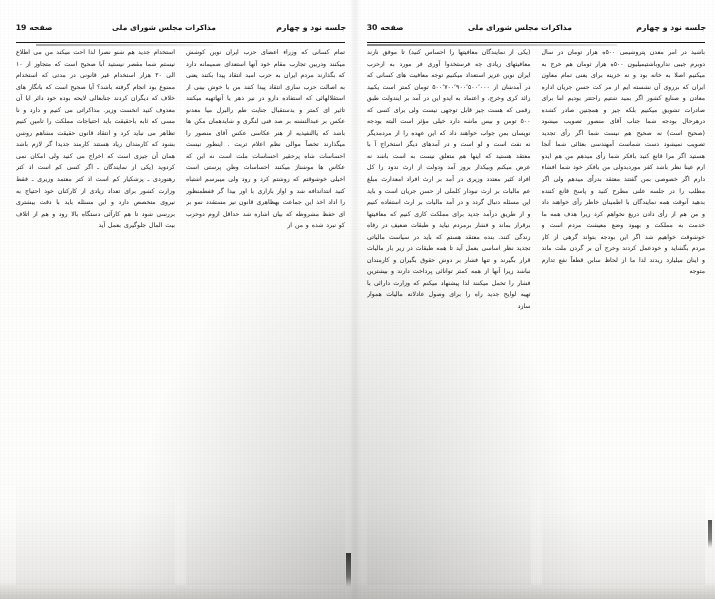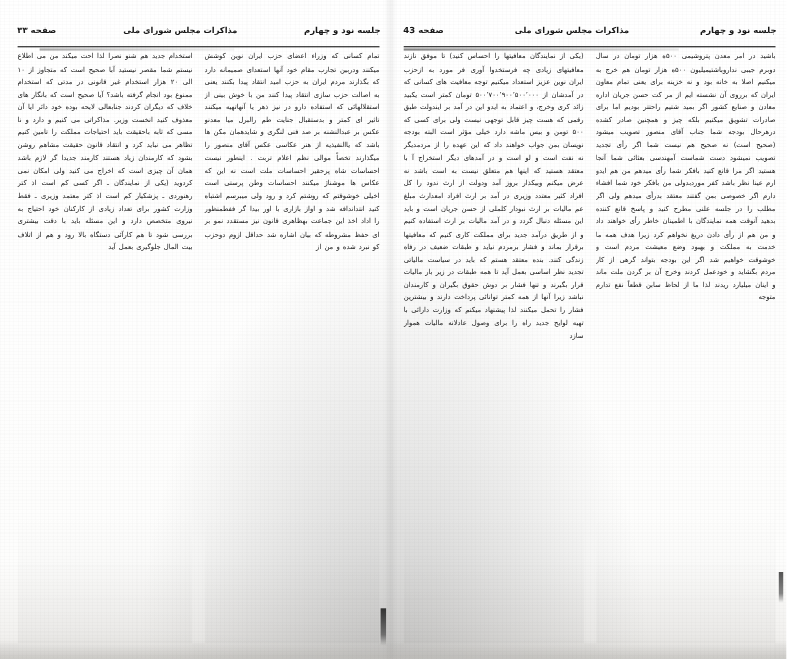--- a/index.html
+++ b/index.html
@@ -110,21 +110,21 @@
 <body>
 
 <div id="scan-sheet">
 
   <div class="page" id="page-right">
     <div class="page-inner">
 
       <div class="running-head">
         <span class="rh-item">جلسه نود و چهارم</span>
         <span class="rh-item rh-center">مذاکرات مجلس شورای ملی</span>
-        <span class="rh-item">صفحه 43</span>
+        <span class="rh-item">صفحه 30</span>
       </div>
       <div class="head-rule"></div>
 
       <div class="columns">
         <div class="col">
           <div class="body-text">(یکی از نمایندگان معافیتها را احساس کنید) تا موفق نازند معافیتهای زیادی چه فرستخدوا آوری فر مورد به ازحزب ایران نوین عزیز استعداد میکنیم توجه معافیت های کسانی که در آمدشان از ۵۰۰٬۷۰۰٬۹۰۰٬۵۰۰٬۰۰۰ تومان کمتر است یکبید زائد کری وخرج، و اعتماد به ایدو این در آمد بر ایندولت طبق رقمی که هست چیز قابل توجهی نیست ولی برای کسی که ۵۰۰ تومن و بیس ماشه دارد خیلی مؤثر است البته بودجه نویسان بمن جواب خواهند داد که این عهده را از مردمدیگر نه نفت است و لو است و در آمدهای دیگر استخراج آ با معتقد هستید که اینها هم متعلق نیست به است باشد نه عرض میکنم وبیکذار بروز آمد ودولت از ارث ندود را کل افراد کثیر معتدد وزیری در آمد بر ارث افراد امعدارث مبلغ عم مالیات بر ارث نبودار کلملی از حسن جریان است و باید این مسئله دنبال گردد و در آمد مالیات بر ارث استفاده کنیم و از طریق درآمد جدید برای مملکت کاری کنیم که معافیتها برقرار بماند و فشار برمردم نیاید و طبقات ضعیف در رفاه زندگی کنند. بنده معتقد هستم که باید در سیاست مالیاتی تجدید نظر اساسی بعمل آید تا همه طبقات در زیر بار مالیات قرار بگیرند و تنها فشار بر دوش حقوق بگیران و کارمندان نباشد زیرا آنها از همه کمتر توانائی پرداخت دارند و بیشترین فشار را تحمل میکنند لذا پیشنهاد میکنم که وزارت دارائی با تهیه لوایح جدید راه را برای وصول عادلانه مالیات هموار سازد</div>
         </div>
         <div class="col">
           <div class="body-text">باشید در امر معدن پتروشیمی ۵۰۰ه هزار تومان در سال دوبرم جیبی نداروباشتیمیلیون ۵۰۰ه هزار تومان هم خرج به میکنیم اصلا به خانه بود و نه خزینه برای یعنی تمام معاون ایران که برروی آن نشسته ایم از مر کت حسن جریان اداره معادن و صنایع کشور اگر بمید شتیم راحتتر بودیم اما برای صادرات تشویق میکنیم بلکه چیز و همچنین صادر کشده درهرحال بودجه شما جناب آقای منصور تصویب میشود (صحیح است) نه صحیح هم نیست شما اگر رأی تجدید تصویب نمیشود دست شماست آمهندسی بعثائی شما آنجا هستید اگر مرا قانع کنید بافکر شما رأی میدهم من هم ایدو ارم عینا نظر باشد کفر موردبدولی من بافکر خود شما افشاء دارم اگر خصوصی بمن گفتند معتقد بدرأی میدهم ولی اگر مطلب را در جلسه علنی مطرح کنید و پاسخ قانع کننده بدهید آنوقت همه نمایندگان با اطمینان خاطر رأی خواهند داد و من هم از رأی دادن دریغ نخواهم کرد زیرا هدف همه ما خدمت به مملکت و بهبود وضع معیشت مردم است و خوشوقت خواهیم شد اگر این بودجه بتواند گرهی از کار مردم بگشاید و خودعمل کردند وخرج آن بر گردن ملت ماند و اینان میلیارد ریدند لذا ما از لحاظ سابن قطعاً نفع تدارم متوجه</div>
         </div>
@@ -132,21 +132,21 @@
 
     </div>
   </div>
 
   <div class="page" id="page-left">
     <div class="page-inner">
 
       <div class="running-head">
         <span class="rh-item">جلسه نود و چهارم</span>
         <span class="rh-item rh-center">مذاکرات مجلس شورای ملی</span>
-        <span class="rh-item">صفحه ۳۳</span>
+        <span class="rh-item">صفحه 19</span>
       </div>
       <div class="head-rule"></div>
 
       <div class="columns">
         <div class="col">
           <div class="body-text">استخدام جدید هم شنو نصرا لذا احت میکند من می اطلاع نیستم شما مقصر نیستید آبا صحیح است که متجاوز از ۱۰ الی ۲۰ هزار استخدام غیر قانونی در مدتی که استخدام ممنوع بود انجام گرفته باشد؟ آیا صحیح است که بانگار های خلاف که دیگران کردند جنابعالی لایحه بوده خود دائر ایا آن معذوف کنید انخست وزیر. مذاکراتی می کنیم و دارد و نا مسی که ثابه باحقیقت باید احتیاجات مملکت را تامین کنیم تظاهر می نباید کرد و انتقاد قانون حقیقت مشاهم روشن بشود که کارمندان زیاد هستند کارمند جدیدا گر لازم باشد همان آن چیزی است که اخراج می کنید ولی امکان نمی کردوید (یکی از نمایندگان ـ اگر کسی کم است اذ کتر رهنوردی ـ پزشکیار کم است اذ کتر معتمد وزیری ـ فقط وزارت کشور برای تعداد زیادی از کارکنان خود احتیاج به نیروی متخصص دارد و این مسئله باید با دقت بیشتری بررسی شود تا هم کارآئی دستگاه بالا رود و هم از اتلاف بیت المال جلوگیری بعمل آید</div>
         </div>
         <div class="col">
           <div class="body-text">تمام کسانی که وزراء اعضای حزب ایران نوین کوشش میکنند ودربین تجارب مقام خود آنها استعدای صمیمانه دارد که بگذارند مردم ایران به حزب امید انتقاد پیدا بکنند یعنی به اصالت حزب سازی انتقاد پیدا کنند من با خوش بینی از استقلالهائی که استفاده دارو در نیز ذهر یا آنهاتهیه میکنند تاثیر ای کمتر و بدستقبال جنایت طم رالبرل میا معدنو عکس بر عبدالنشنه بر صد فنی لنگری و شایدهمان مکن ها باشد که یاالنفیذیه از هنر عکاسی عکس آقای منصور را میگذارند تخصاً موالی نظم اعلام تربت . اینطور نیست احساسات شاه پرحقیر احساسات ملت است نه این که عکاس ها موشناژ میکنند احساسات وطن پرستی است اخیلی خوشوقتم که روشتم کرد و رود ولی میبرسم اشتباه کنید انتداندافه شد و اواز بازاری با اور بیدا گر ففطمنظور را اداد اخذ این جماعت بهظاهری قانون نیز مستقدد نمو بر ای حفظ مشروطه که بیان اشاره شد حداقل ازوم دوحزب کو نبرد شده و من از</div>
         </div>

